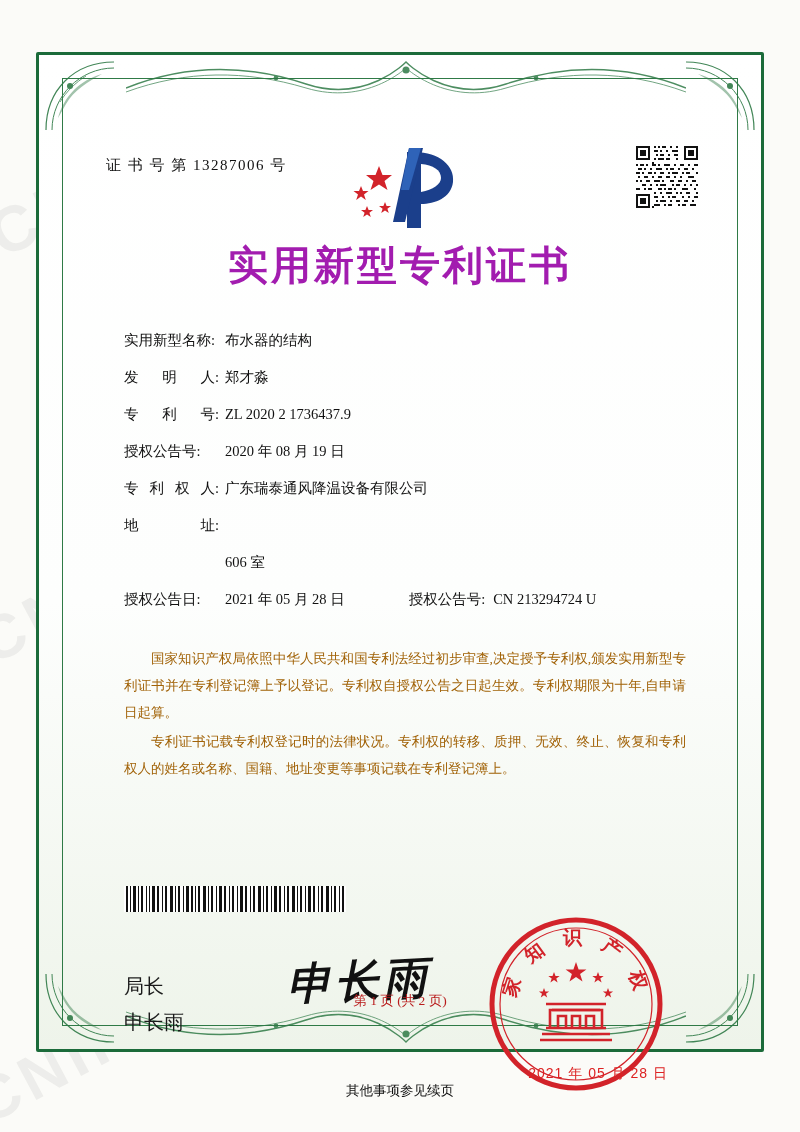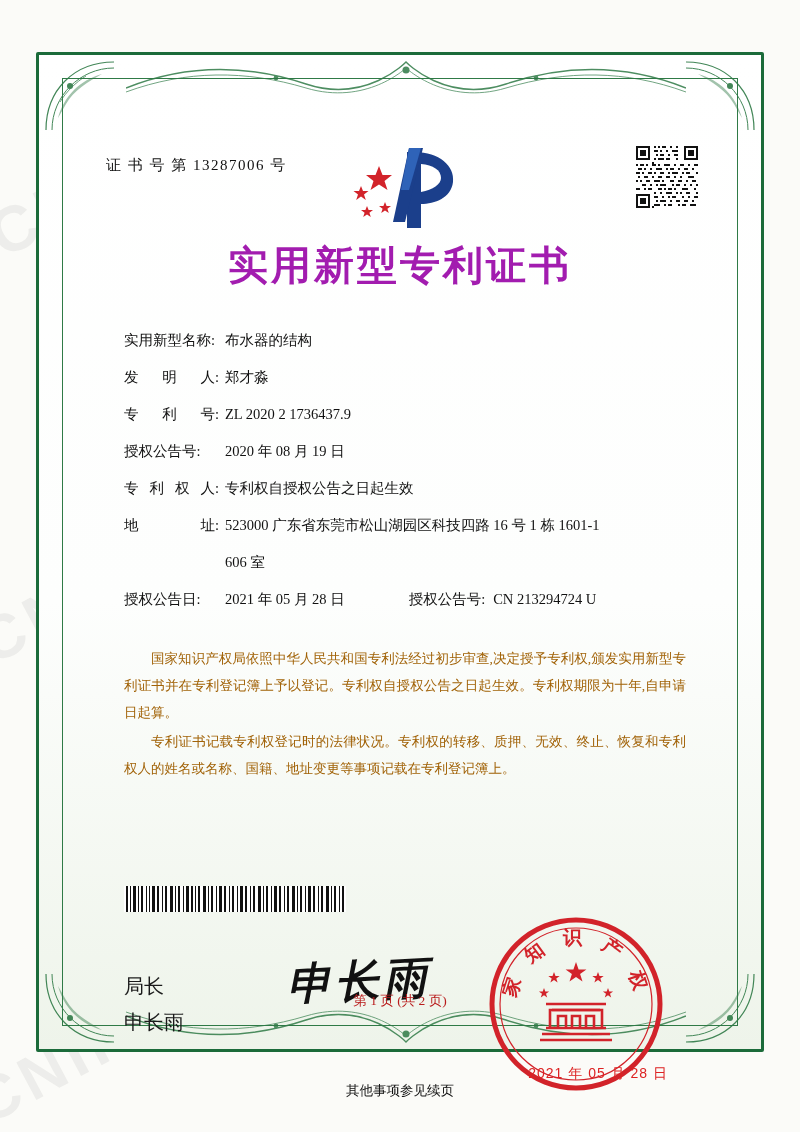--- a/index.html
+++ b/index.html
@@ -278,29 +278,28 @@
         <div class="val">2020 年 08 月 19 日</div>
       </div>
 
       <div class="row">
         <div class="lbl">
           <span>专</span>
           <span>利</span>
           <span>权</span>
           <span>人:</span>
         </div>
-        <div class="val">专利权自授权公告之日起生效</div>
+        <div class="val">广东瑞泰通风降温设备有限公司</div>
       </div>
 
       <div class="row">
         <div class="lbl">
           <span>地</span>
           <span>址:</span>
         </div>
-        <div class="val">523000 广东省东莞市松山湖园区科技四路 16 号 1 栋 1601-1</div>
       </div>
       <div class="val2">606 室</div>
 
       <div class="row row-inline">
         <div class="lbl" style="justify-content:flex-start;align-items:flex-end;">
           <span>授权公告日:</span>
         </div>
         <div class="val" style="display:flex;">
           <span>2021 年 05 月 28 日</span>
           <span class="val-b">授权公告号:</span>

